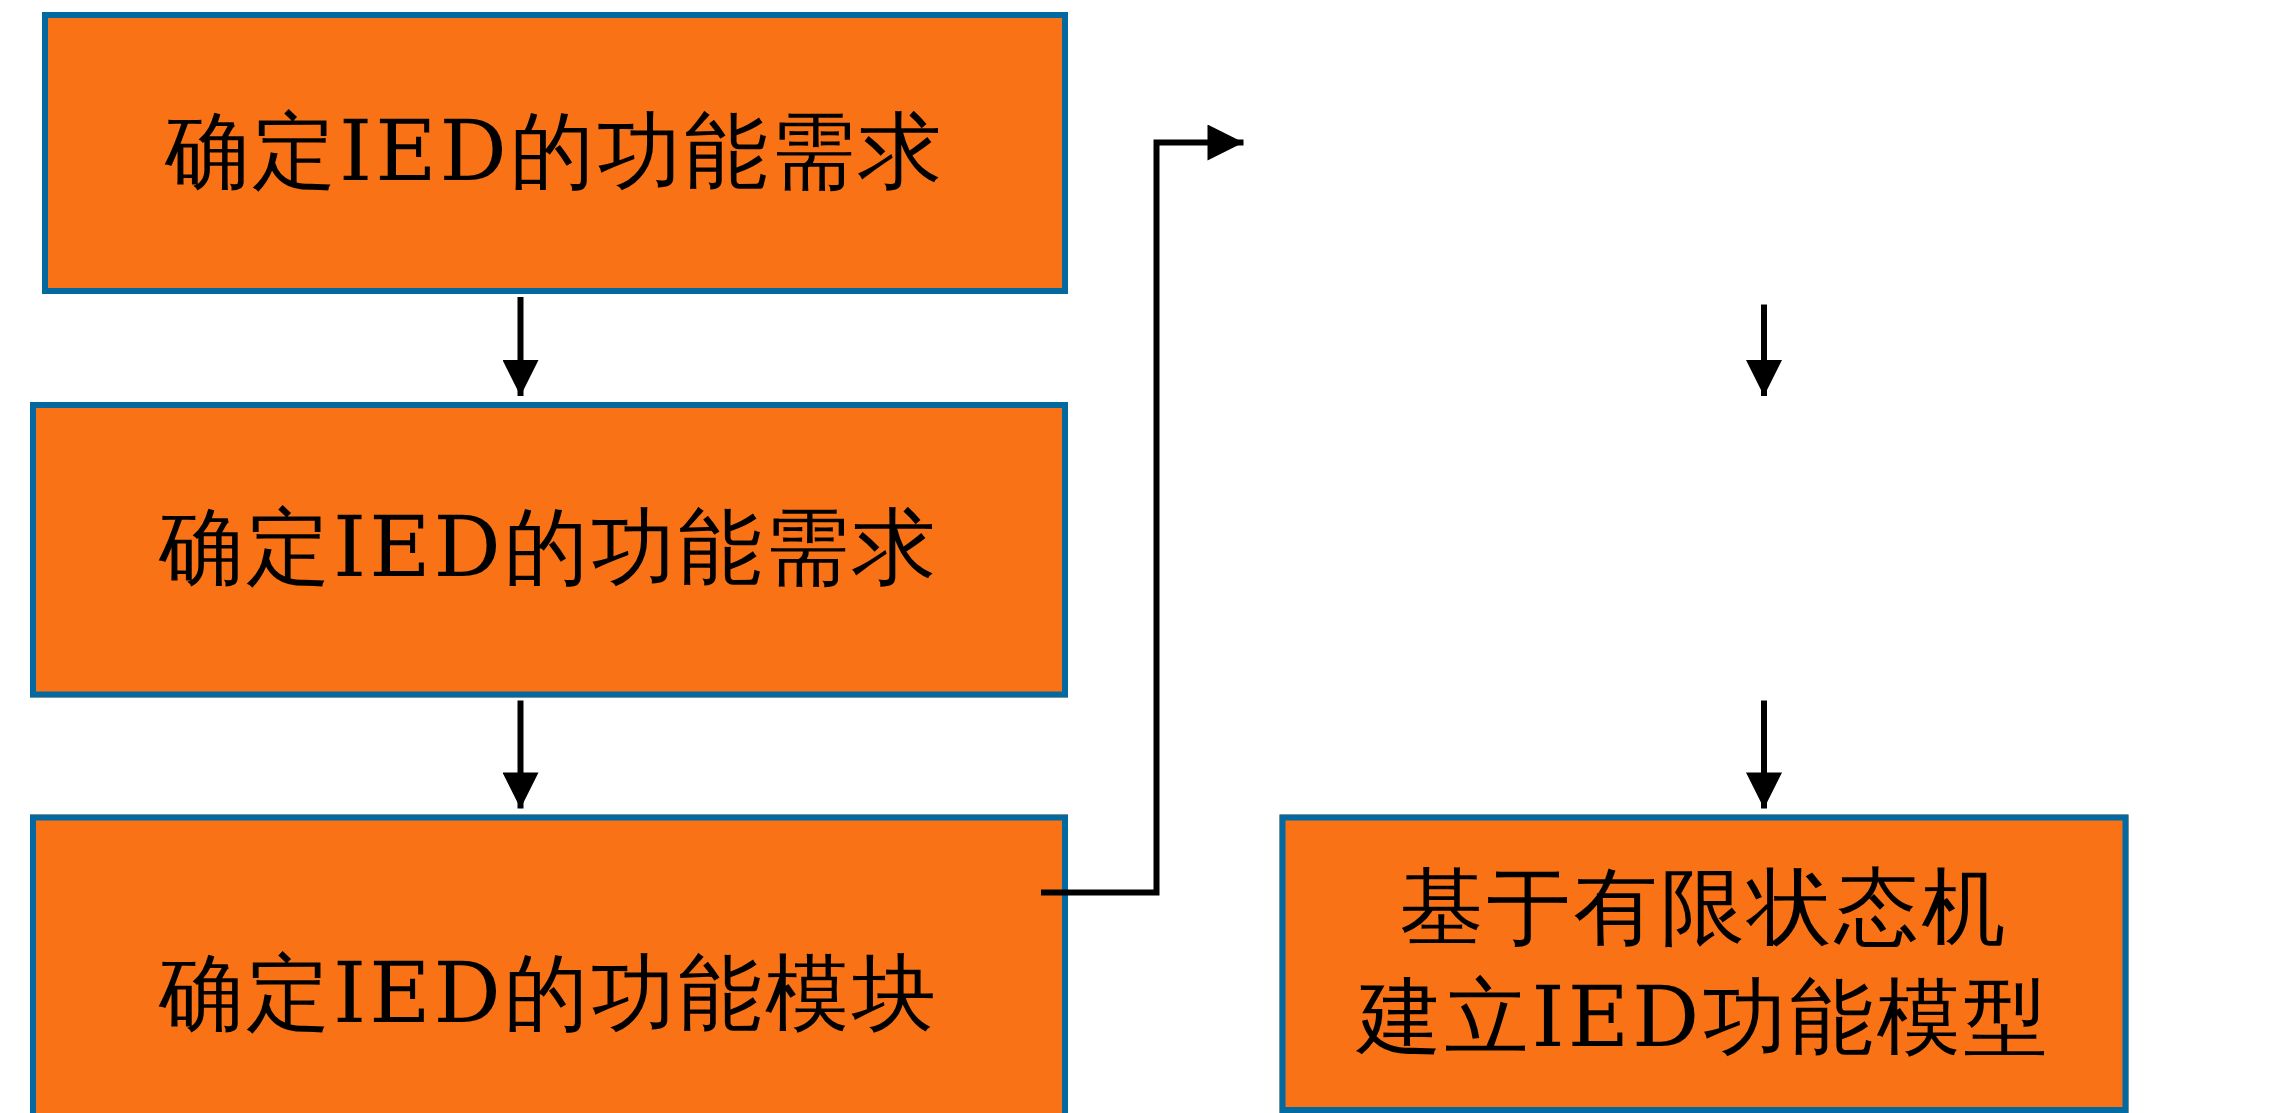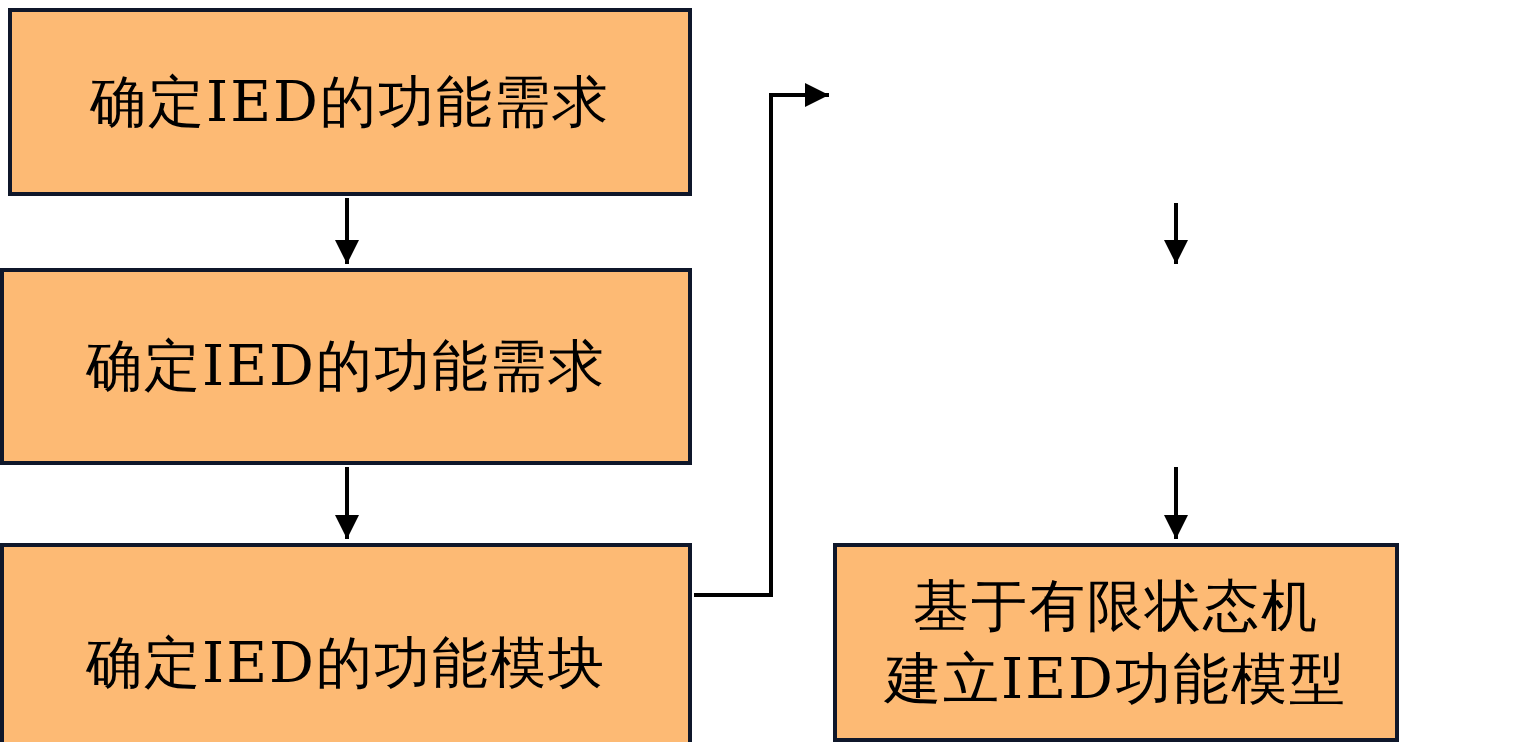--- a/index.html
+++ b/index.html
@@ -11,26 +11,27 @@
     position: relative;
     width: 1527px;
     height: 742px;
     background: #ffffff;
     font-family: "DejaVu Serif", "Liberation Serif", serif;
     overflow: hidden;
   }
   .flow-box {
     position: absolute;
     box-sizing: border-box;
-    border: 4px solid #0f172a;
-    background: #fdba74;
+    border: 4px solid #0369a1;
+    background: #f97316;
     display: flex;
     align-items: center;
     justify-content: center;
     text-align: center;
+    margin-left: 20px;
   }
   .flow-box .label {
     font-size: 56px;
     color: #000000;
     line-height: 1.3;
     white-space: pre-line;
     letter-spacing: 2px;
   }
   
   .box1 { left: 8px;   top: 8px;   width: 684px; height: 188px; }

